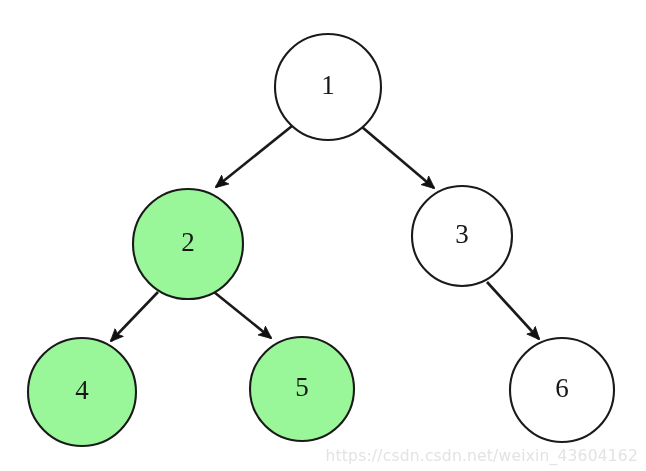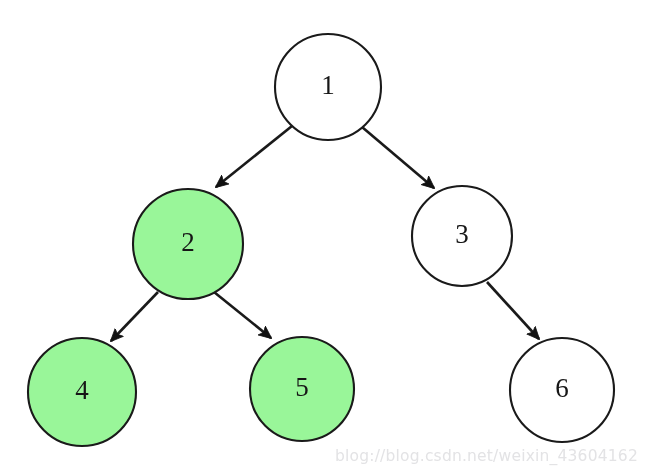--- a/index.html
+++ b/index.html
@@ -110,15 +110,15 @@
           <circle cx="302" cy="389" r="52" class="node-circle" fill="#99f699" stroke="#1a1a1a"></circle>
           <text x="302" y="390" class="node-label">5</text>
         </g>
         <g>
           <circle cx="562" cy="390" r="52" class="node-circle" fill="#ffffff" stroke="#1a1a1a"></circle>
           <text x="562" y="391" class="node-label">6</text>
         </g>
       </g>
   </svg>
 
-  <div class="watermark-text">blog://blog.csdn.net/weixin_43604162</div>
+  <div class="watermark-text">https://csdn.csdn.net/weixin_43604162</div>
 
 </div>
 
 </body></html>

